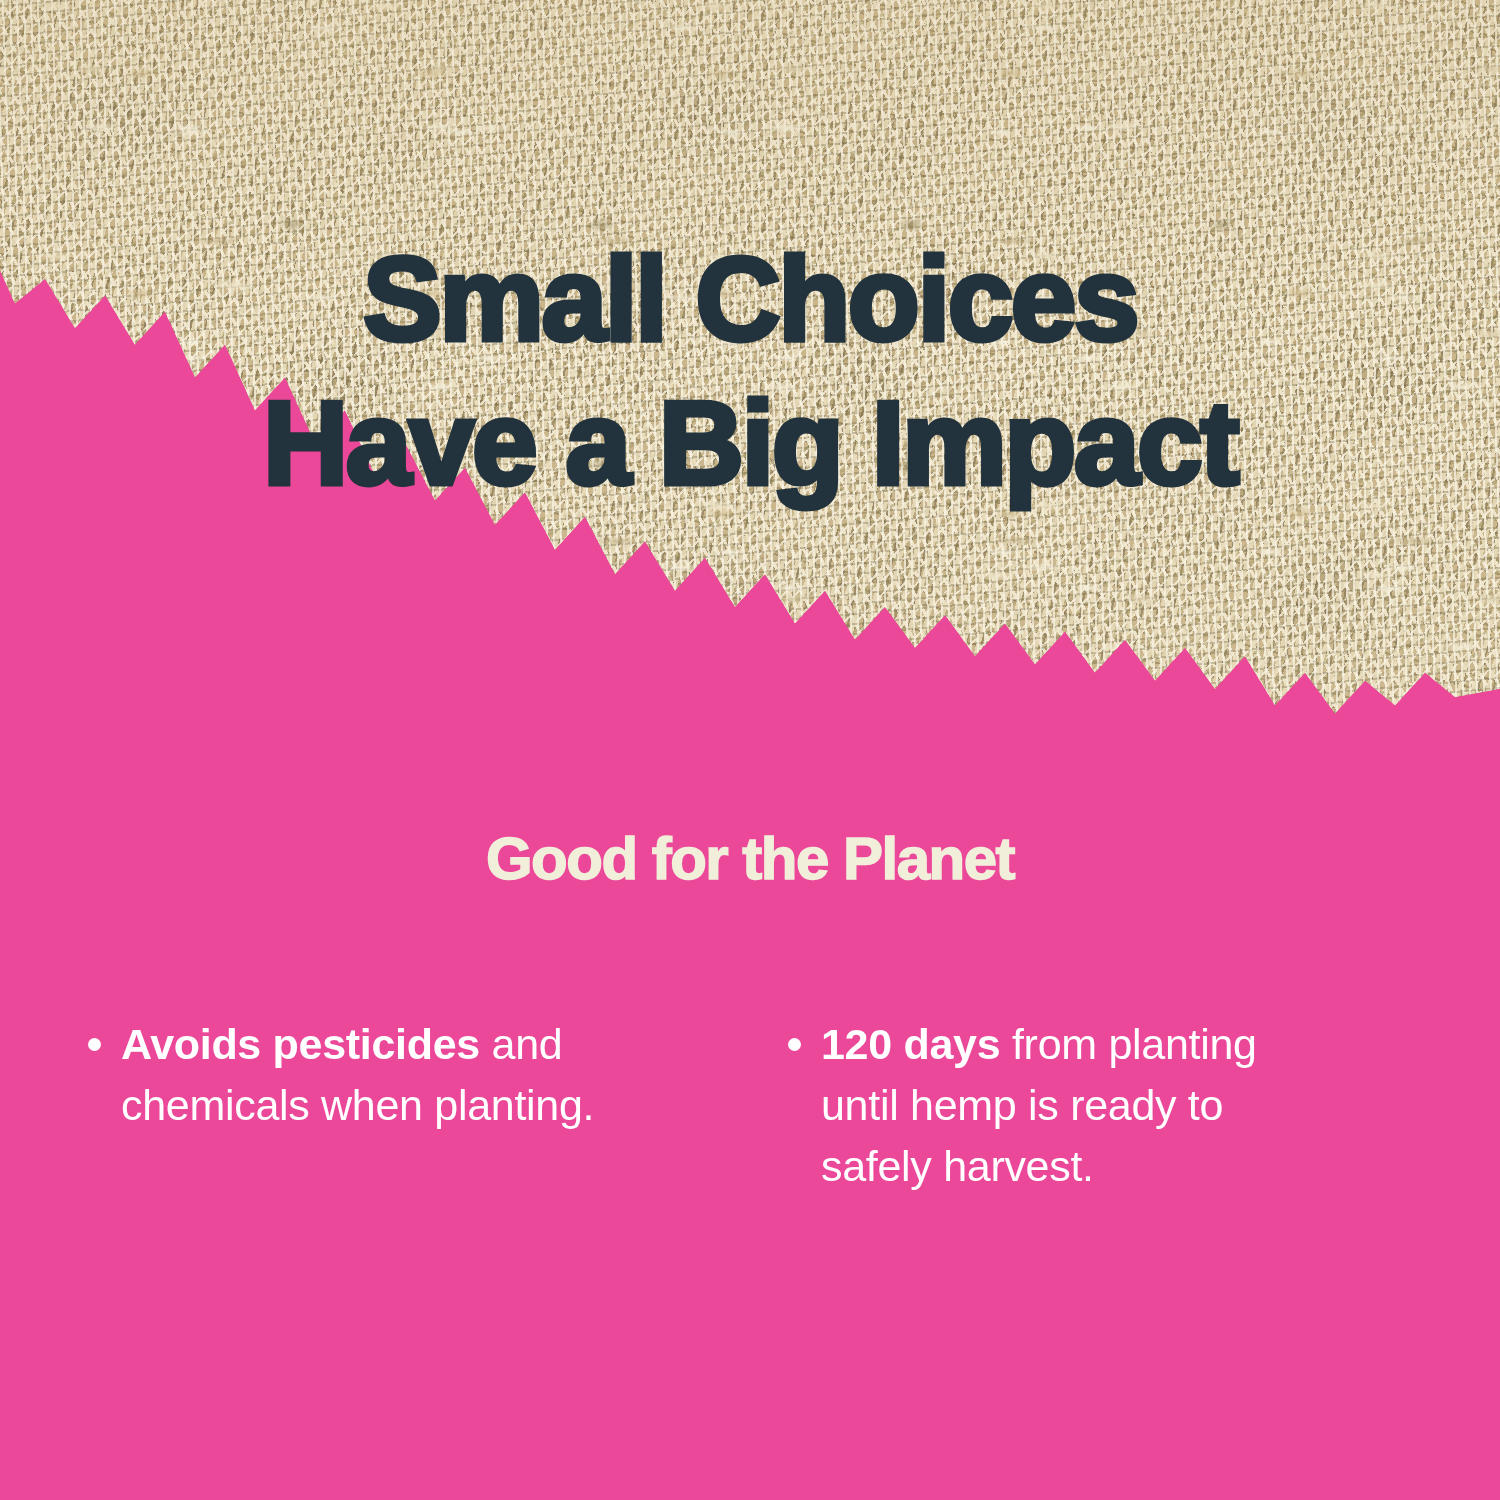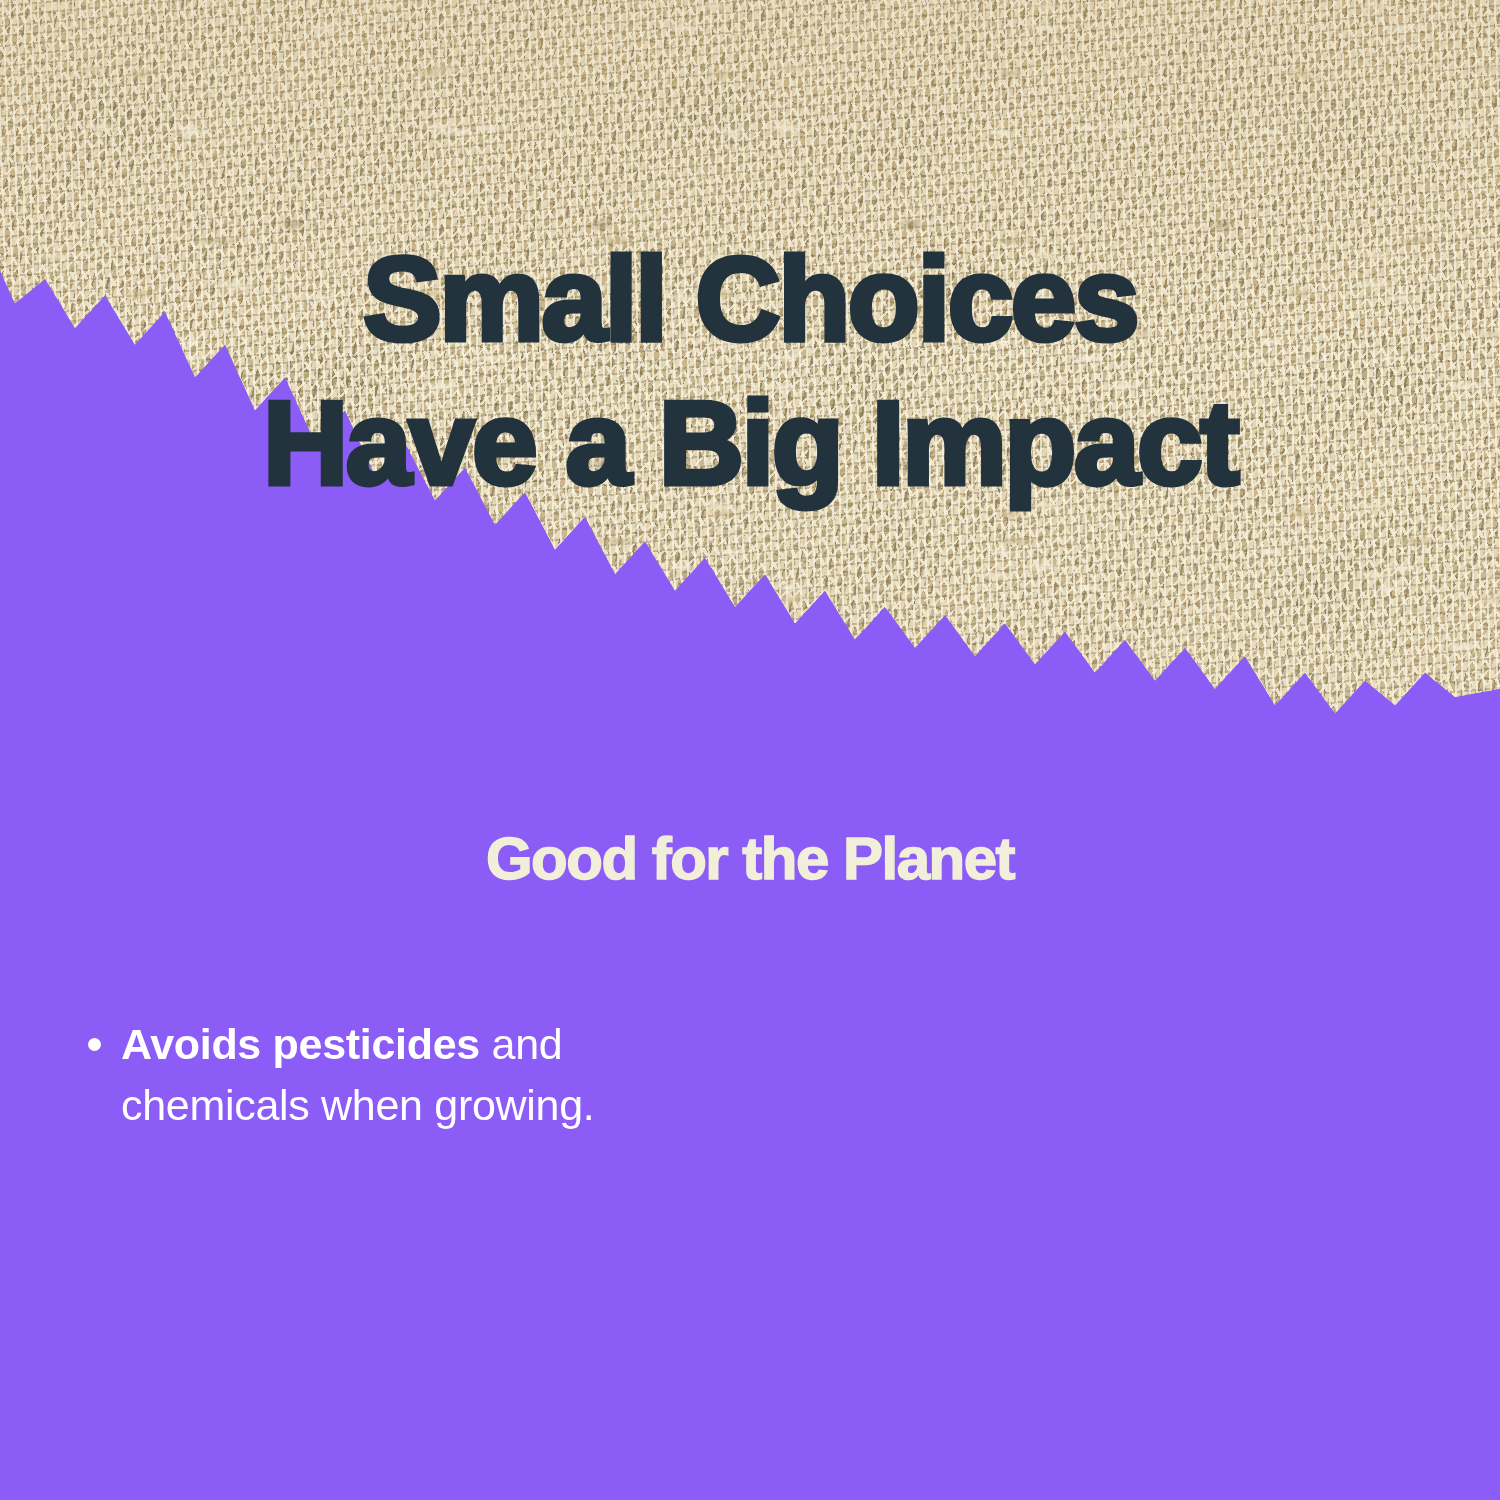--- a/index.html
+++ b/index.html
@@ -8,21 +8,21 @@
   html, body {
     width:1500px; height:1500px;
     overflow:hidden;
     background:#4d8071;
     font-family:"Liberation Sans", sans-serif;
   }
 
   #poster{
     position:relative;
     width:1500px; height:1500px;
-    background:#8b5cf6;
+    background:#ec4899;
     overflow:hidden;
   }
 
   
   #texture-wrap{
     position:absolute;
     left:0; top:0;
     width:1500px; height:820px;
     overflow:hidden;
     
@@ -253,21 +253,25 @@
 
   <h1 id="headline">Small Choices
 Have a Big Impact</h1>
 
   <h2 id="subtitle">Good for the Planet</h2>
 
   <div id="benefits">
 
     <div class="benefit col-left">
       <span class="bullet-dot"></span>
-      <p class="benefit-text"><span class="lead">Avoids pesticides</span><span class="tail"> and chemicals when growing.</span></p>
+      <p class="benefit-text"><span class="lead">Avoids pesticides</span><span class="tail"> and chemicals when planting.</span></p>
     </div>
 
+    <div class="benefit col-right">
+      <span class="bullet-dot"></span>
+      <p class="benefit-text"><span class="lead">120 days</span><span class="tail"> from planting until hemp is ready to safely harvest.</span></p>
+    </div>
 
 
 
   </div>
 
 </div>
 
 </body></html>

